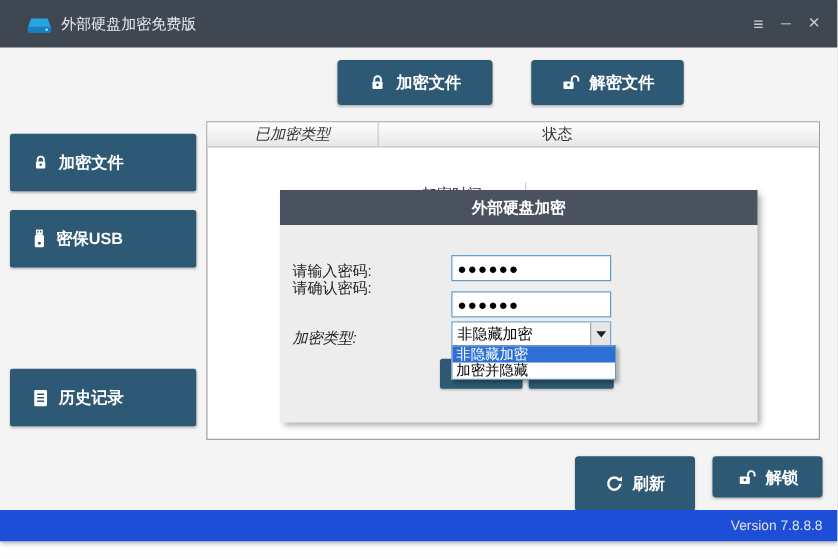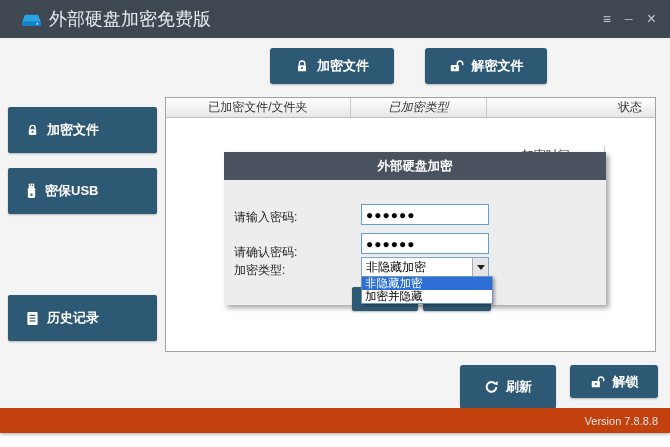--- a/index.html
+++ b/index.html
@@ -7,21 +7,21 @@
     width:670px; height:447px; background:#ffffff;
     font-family:"Liberation Sans", sans-serif; position:relative; overflow:hidden;
   }
   .window { position:absolute; left:0; top:0; width:670px; height:433px;
     background:#f4f4f4; box-shadow:0 1px 4px rgba(0,0,0,.35); }
 
   
   .titlebar { position:absolute; left:0; top:0; width:670px; height:38px;
     background:#3e4752; display:flex; align-items:center; padding:0 10px; }
   .titlebar .appicon { margin:0 8px 0 12px; display:flex; }
-  .titlebar .title { color:#e8ebee; font-size:18px; }
+  .titlebar .title { color:#e8ebee; font-size:12px; }
   .win-controls { margin-left:auto; display:flex; align-items:center; gap:14px; padding-right:4px; }
   .win-controls span { color:#c6ccd3; font-size:14px; cursor:default; line-height:1; }
 
   
   .sbtn { background:#2e5974; color:#fff; border:none; border-radius:3px;
     display:flex; align-items:center; justify-content:center; gap:8px;
     font-size:13px; font-weight:bold; font-family:"Liberation Sans",sans-serif;
     position:absolute; cursor:pointer; box-shadow:0 1px 2px rgba(0,0,0,.25); }
 
   .btn-encrypt { left:270px; top:48px; width:124px; height:36px; }
@@ -35,26 +35,26 @@
   .table { position:absolute; left:165px; top:97px; width:491px; height:255px;
     background:#fff; border:1px solid #a3a3a3; }
   .thead { display:flex; height:20px; background:linear-gradient(#fefefe,#e7e7e7);
     border-bottom:1px solid #c0c0c0; }
   .th { font-size:12px; color:#333; display:flex; align-items:center; justify-content:center;
     border-right:1px solid #c9c9c9; height:100%; }
   .th:last-child { border-right:none; }
   .th1 { width:185px; } .th2 { width:137px;font-style:italic; } .th3 { width:118px;margin-top:48px; } .th4 { width:50px; }
 
   
-  .dialog { position:absolute; left:224px; top:152px; width:382px; height:153px;
+  .dialog { position:absolute; left:224px; top:152px; width:382px; height:186px;
     background:#ededed; box-shadow:3px 3px 5px rgba(0,0,0,.35); }
   .dlg-head { height:28px; background:#49525e; color:#fff; font-size:12.5px; font-weight:bold;
     display:flex; align-items:center; justify-content:center; }
   .dlg-label { position:absolute; left:10px; font-size:12px; color:#222; }
-  .lbl1 { top:57px; } .lbl2 { top:92px; } .lbl3 { top:110px; }
+  .lbl1 { top:57px; } .lbl2 { top:70px; } .lbl3 { top:110px;font-style:italic; }
   .pwd { position:absolute; left:137px; width:128px; height:21px; background:#fff;
     border:1px solid #5e9fd4; font-size:12px; letter-spacing:1px; padding:0 4px;
     font-family:"Liberation Sans",sans-serif; color:#000; }
   .pwd1 { top:52px; } .pwd2 { top:81px; }
   .combo { position:absolute; left:137px; top:105px; width:128px; height:20px;
     background:#fff; border:1px solid #7aa7cc; display:flex; align-items:center; cursor:pointer; }
   .combo .val { font-size:12px; color:#000; padding-left:4px; flex:1; }
   .combo .arrowbox { width:16px; height:100%; background:#e6e6e6; border-left:1px solid #aaa;
     display:flex; align-items:center; justify-content:center; }
   .tri-down { width:0; height:0; border-left:4px solid transparent; border-right:4px solid transparent;
@@ -69,21 +69,21 @@
     border:1px solid #6c96bc; box-shadow:2px 2px 3px rgba(0,0,0,.3); z-index:5; }
   .opt { height:13px; font-size:11.5px; display:flex; align-items:center; padding-left:3px;
     color:#000; cursor:pointer; }
   .opt.sel { background:#2d6fd4; color:#fff; }
 
   
   .btn-refresh { left:460px; top:365px; width:96px; height:44px; }
   .btn-unlock { left:570px; top:365px; width:88px; height:33px; }
 
   
-  .statusbar { position:absolute; left:0; top:408px; width:670px; height:25px; background:#c2410c;
+  .statusbar { position:absolute; left:0; top:408px; width:670px; height:25px; background:#1d4ed8;
     display:flex; align-items:center; justify-content:flex-end; padding-right:12px; }
   .statusbar span { color:#dfe3e7; font-size:11px; }
 
   .icon { display:inline-flex; flex:none; }
 </style>
 </head>
 <body>
 
 <div class="window">
 
@@ -157,21 +157,20 @@
         <rect x="4" y="4" width="6" height="1.3" fill="#2e5974"></rect>
         <rect x="4" y="7" width="6" height="1.3" fill="#2e5974"></rect>
         <rect x="4" y="10" width="6" height="1.3" fill="#2e5974"></rect>
       </svg>
     </span>
     <span>历史记录</span>
   </button>
 
   <div class="table">
     <div class="thead">
-      <div class="th th1">已加密文件/文件夹</div>
       <div class="th th2">已加密类型</div>
       <div class="th th3">加密时间</div>
       <div class="th th4">状态</div>
     </div>
   </div>
 
   <div class="dialog">
     <div class="dlg-head">外部硬盘加密</div>
 
     <span class="dlg-label lbl1">请输入密码:</span>

